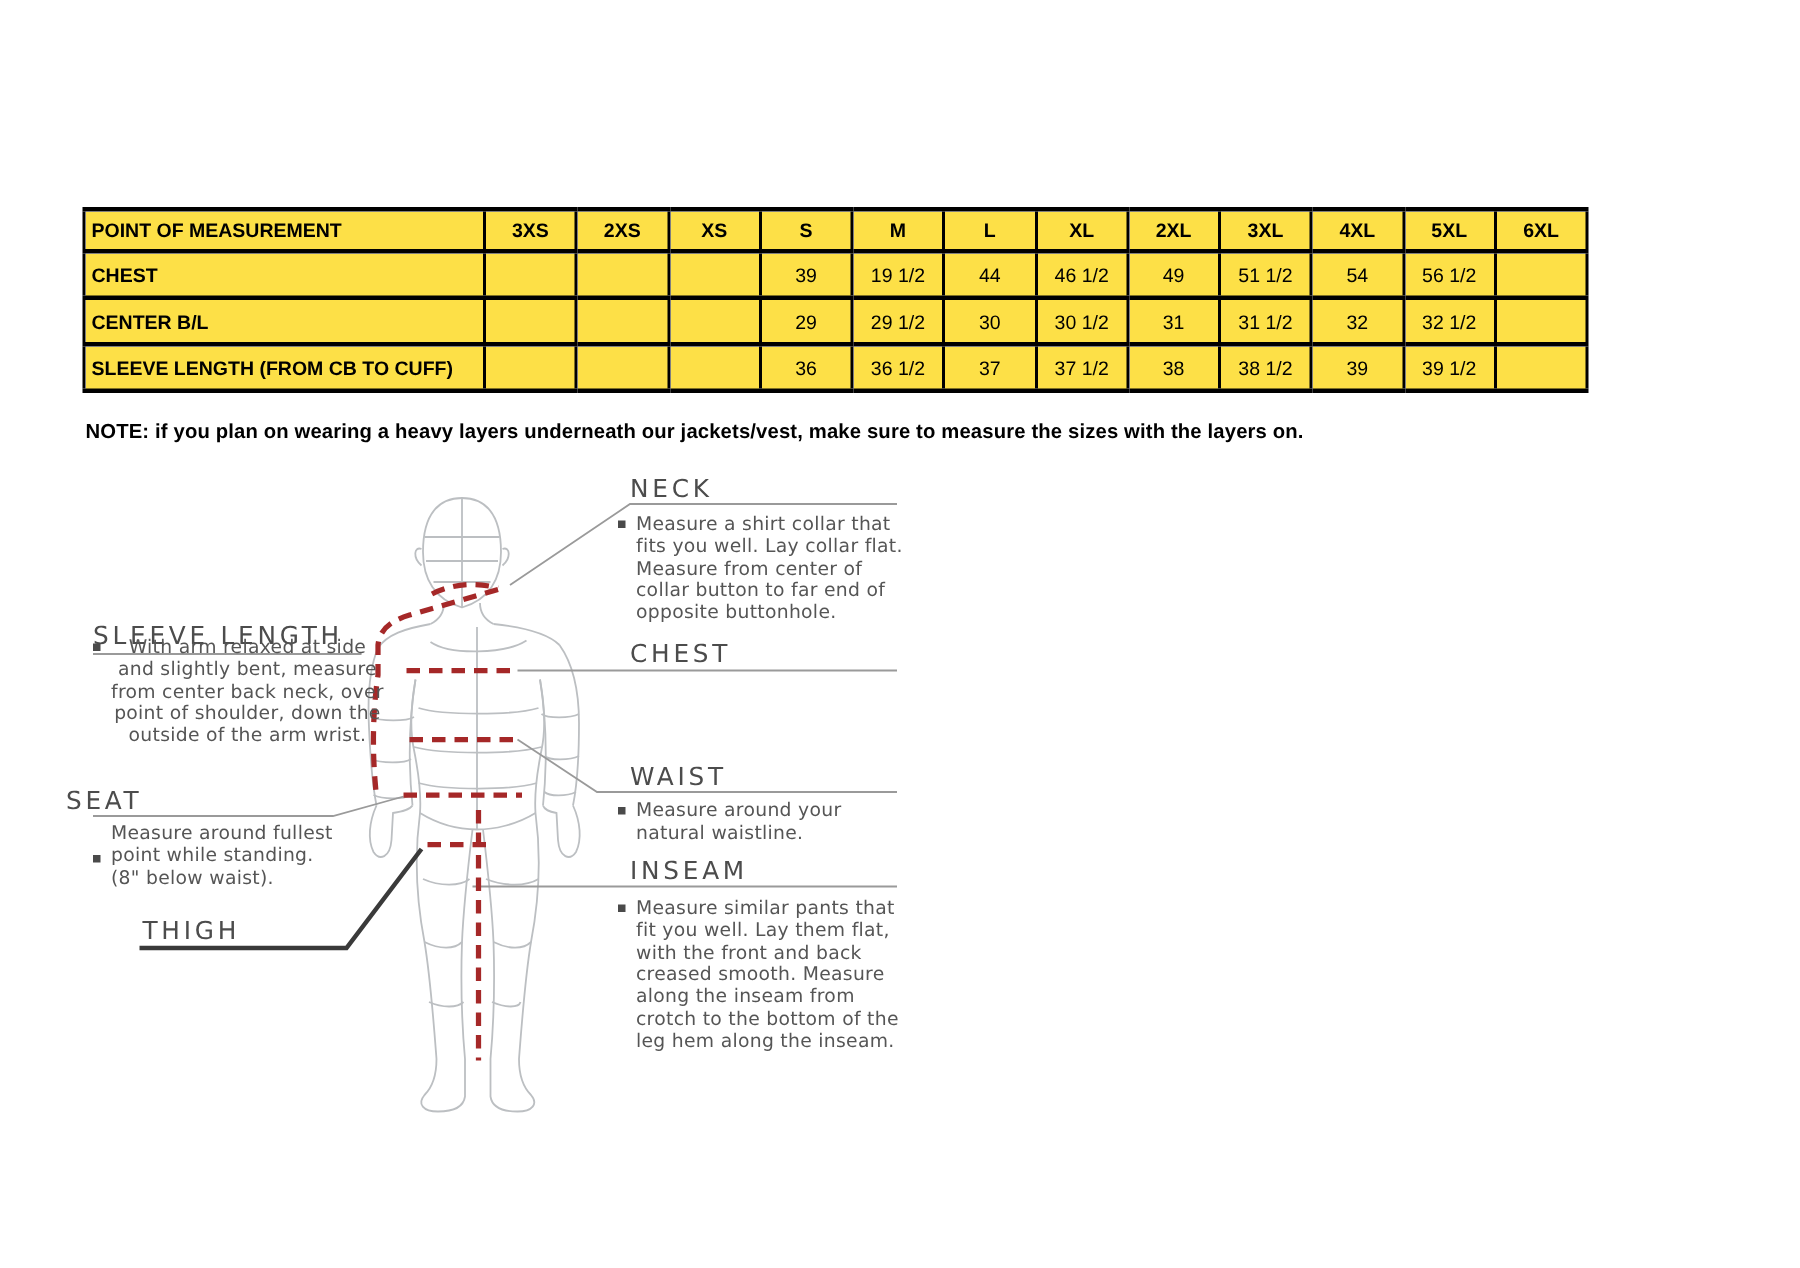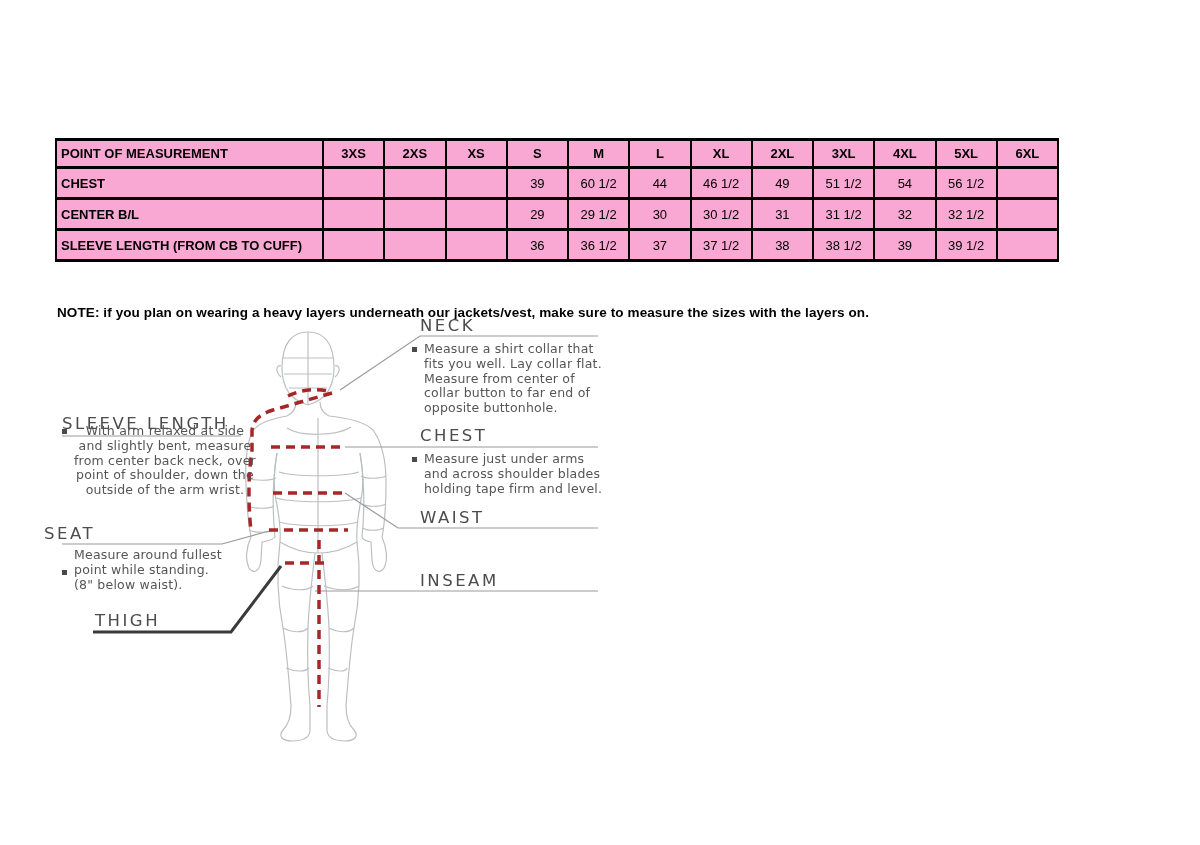--- a/index.html
+++ b/index.html
@@ -14,31 +14,31 @@
   }
   
   table.size-table{
     position:absolute;left:55px;top:138px;
     border-collapse:collapse;table-layout:fixed;width:1002px;
   }
   table.size-table th, table.size-table td{
     border-left:2px solid #000;border-right:2px solid #000;
     border-top:3px solid #000;border-bottom:3px solid #000;
     font-size:13px;padding:0 3px;text-align:center;overflow:hidden;
-    background:#f9a8d4;
+    background:#fde047;
   }
   table.size-table th{height:25px;font-weight:bold;}
   table.size-table td{height:28px;font-weight:normal;}
   table.size-table .pom{text-align:left;font-weight:bold;padding-left:4px;}
   col.c-label{width:267px;}
   col.c-size{width:61.25px;}
   
   .note-line{
     position:absolute;left:57px;top:280px;width:1000px;
-    font-size:13.5px;font-weight:bold;letter-spacing:.1px;margin-top:25px;
+    font-size:13.5px;font-weight:bold;letter-spacing:.1px;
   }
   
   .diagram-svg{position:absolute;left:55px;top:310px;}
   .g-label{
     position:absolute;font-size:16.5px;letter-spacing:2.5px;color:#4c4c4c;
     font-family:"DejaVu Sans", sans-serif;font-weight:500;white-space:nowrap;
   }
   .g-desc{position:absolute;display:flex;align-items:flex-start;}
   .bullet{flex:none;width:5px;height:5px;background:#4a4a4a;margin:5px 7px 0 0;}
   .g-text{
@@ -89,21 +89,21 @@
         <th>6XL</th>
       </tr>
     </thead>
     <tbody>
       <tr>
         <td class="pom">CHEST</td>
         <td></td>
         <td></td>
         <td></td>
         <td>39</td>
-        <td>60 1/2</td>
+        <td>19 1/2</td>
         <td>44</td>
         <td>46 1/2</td>
         <td>49</td>
         <td>51 1/2</td>
         <td>54</td>
         <td>56 1/2</td>
         <td></td>
       </tr>
       <tr>
         <td class="pom">CENTER B/L</td>
@@ -216,34 +216,43 @@
   <div class="g-desc" style="left:62px;top:424px;width:196px;text-align:center;">
     <span class="bullet"></span>
     <span class="g-text">With arm relaxed at side
 and slightly bent, measure
 from center back neck, over
 point of shoulder, down the
 outside of the arm wrist.</span>
   </div>
 
   <div class="g-label" style="left:420px;top:426px;">CHEST</div>
-  <div class="g-desc" style="left:412px;top:452px;width:196px;">
-    <span class="bullet"></span>
-    <span class="g-text">Measure just under arms
-and across shoulder blades
-holding tape firm and level.</span>
-  </div>
 
   <div class="g-label" style="left:420px;top:508px;">WAIST</div>
+  <div class="g-desc" style="left:412px;top:533px;width:196px;">
+    <span class="bullet"></span>
+    <span class="g-text">Measure around your
+natural waistline.</span>
+  </div>
 
   <div class="g-label" style="left:44px;top:524px;">SEAT</div>
   <div class="g-desc" style="left:62px;top:548px;width:196px;align-items:center;">
     <span class="bullet"></span>
     <span class="g-text">Measure around fullest
 point while standing.
 (8" below waist).</span>
   </div>
 
   <div class="g-label" style="left:95px;top:611px;">THIGH</div>
 
   <div class="g-label" style="left:420px;top:571px;">INSEAM</div>
+  <div class="g-desc" style="left:412px;top:598px;width:196px;">
+    <span class="bullet"></span>
+    <span class="g-text">Measure similar pants that
+fit you well. Lay them flat,
+with the front and back
+creased smooth. Measure
+along the inseam from
+crotch to the bottom of the
+leg hem along the inseam.</span>
+  </div>
 
 </div>
 
 </body></html>

